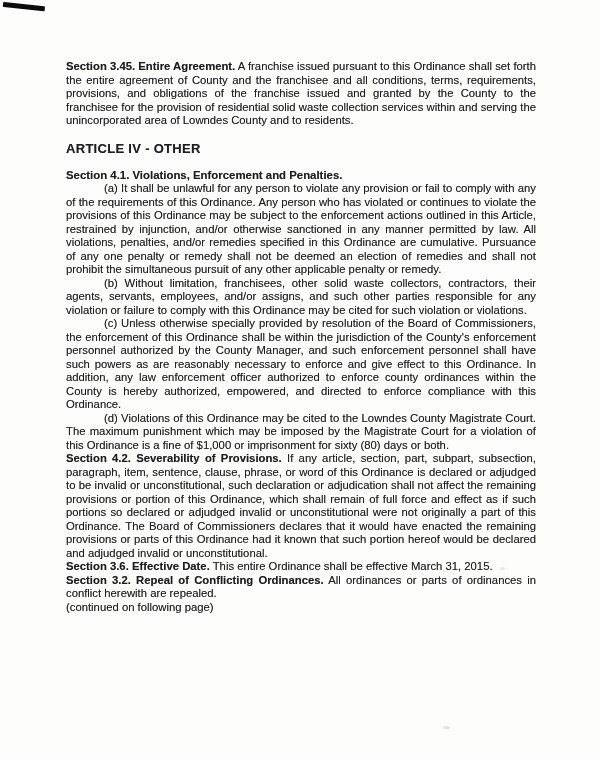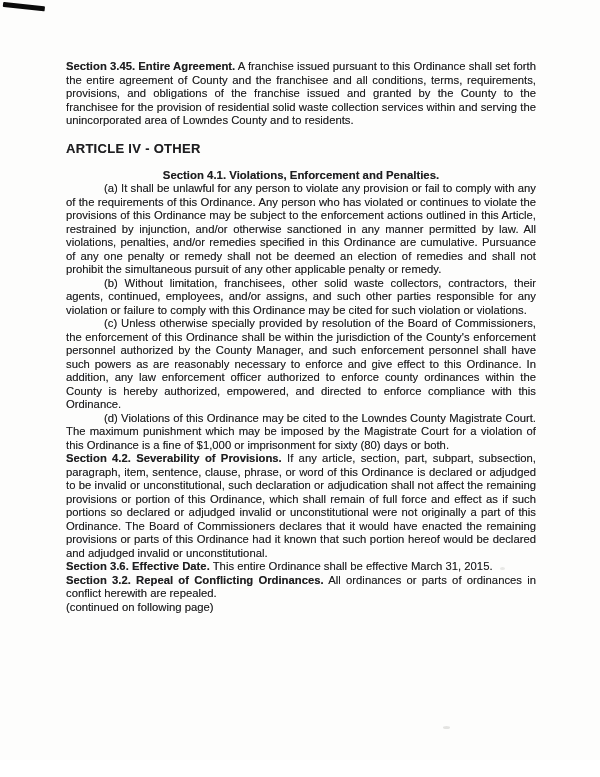--- a/index.html
+++ b/index.html
@@ -41,21 +41,21 @@
     font-size: 13px;
     font-weight: bold;
     letter-spacing: 0.3px;
     text-align: left;
     line-height: 14px;
   }
   .section-heading {
     margin-top: 13px;
     font-size: 11.4px;
     font-weight: bold;
-    text-align: center;
+    text-align: left;
     line-height: 13.5px;
   }
   .sec-para { margin-top: 14px; }
   .gap-lg { margin-top: 26px; }
   .gap-md { margin-top: 18px; }
   .continued {
     margin-top: 30px;
     text-align: center;
     text-indent: 0;
   }
@@ -86,21 +86,21 @@
   <div class="content">
 
     <p class="para"><b>Section 3.45.  Entire Agreement.</b> <span>A franchise issued pursuant to this Ordinance shall set forth the entire agreement of County and the franchisee and all conditions, terms, requirements, provisions, and obligations of the franchise issued and granted by the County to the franchisee for the provision of residential solid waste collection services within and serving the unincorporated area of Lowndes County and to residents.</span></p>
 
     <h2 class="article-heading">ARTICLE IV - OTHER</h2>
 
     <h3 class="section-heading">Section 4.1. Violations, Enforcement and Penalties.</h3>
 
     <p class="para indent">(a)  It shall be unlawful for any person to violate any provision or fail to comply with any of the requirements of this Ordinance. Any person who has violated or continues to violate the provisions of this Ordinance may be subject to the enforcement actions outlined in this Article, restrained by injunction, and/or otherwise sanctioned in any manner permitted by law. All violations, penalties, and/or remedies specified in this Ordinance are cumulative. Pursuance of any one penalty or remedy shall not be deemed an election of remedies and shall not prohibit the simultaneous pursuit of any other applicable penalty or remedy.</p>
 
-    <p class="para indent">(b)  Without limitation, franchisees, other solid waste collectors, contractors, their agents, continued, employees, and/or assigns, and such other parties responsible for any violation or failure to comply with this Ordinance may be cited for such violation or violations.</p>
+    <p class="para indent">(b)  Without limitation, franchisees, other solid waste collectors, contractors, their agents, servants, employees, and/or assigns, and such other parties responsible for any violation or failure to comply with this Ordinance may be cited for such violation or violations.</p>
 
     <p class="para indent">(c)  Unless otherwise specially provided by resolution of the Board of Commissioners, the enforcement of this Ordinance shall be within the jurisdiction of the County's enforcement personnel authorized by the County Manager, and such enforcement personnel shall have such powers as are reasonably necessary to enforce and give effect to this Ordinance.  In addition, any law enforcement officer authorized to enforce county ordinances within the County is hereby authorized, empowered, and directed to enforce compliance with this Ordinance.</p>
 
     <p class="para indent">(d)  Violations of this Ordinance may be cited to the Lowndes County Magistrate Court. The maximum punishment which may be imposed by the Magistrate Court for a violation of this Ordinance is a fine of $1,000 or imprisonment for sixty (80) days or both.</p>
 
     <p class="para sec-para"><b>Section 4.2.  Severability of Provisions.</b> <span>If any article, section, part, subpart, subsection, paragraph, item, sentence, clause, phrase, or word of this Ordinance is declared or adjudged to be invalid or unconstitutional, such declaration or adjudication shall not affect the remaining provisions or portion of this Ordinance, which shall remain of full force and effect as if such portions so declared or adjudged invalid or unconstitutional were not originally a part of this Ordinance. The Board of Commissioners declares that it would have enacted the remaining provisions or parts of this Ordinance had it known that such portion hereof would be declared and adjudged invalid or unconstitutional.</span></p>
 
     <p class="para gap-lg"><b>Section 3.6.  Effective Date.</b> <span>This entire Ordinance shall be effective March 31, 2015.</span></p>
 
     <p class="para gap-md"><b>Section 3.2. Repeal of Conflicting Ordinances.</b> <span>All ordinances or parts of ordinances in conflict herewith are repealed.</span></p>

